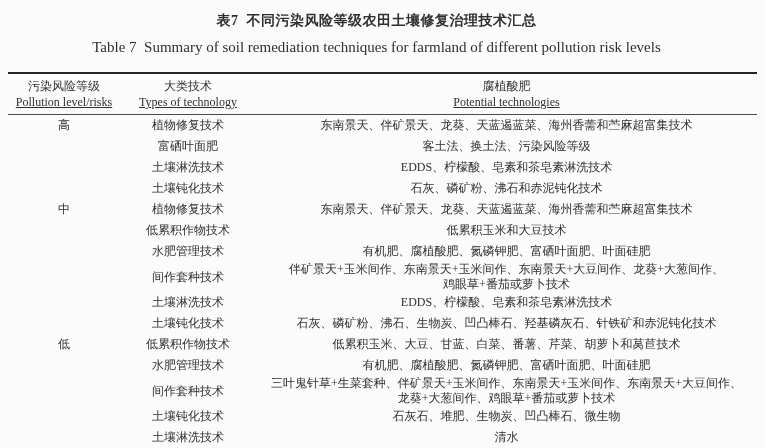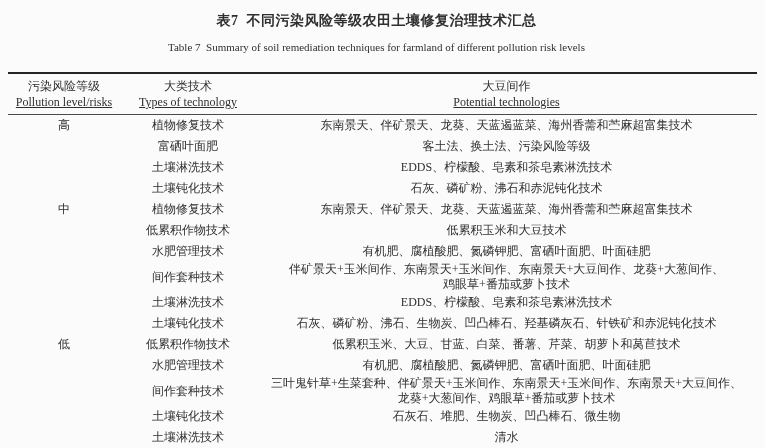--- a/index.html
+++ b/index.html
@@ -24,21 +24,21 @@
     text-align: center;
     font-size: 14px;
     font-weight: bold;
     letter-spacing: 0.5px;
     line-height: 18px;
     margin: 2px 0 0 0;
     white-space: pre-wrap;
   }
   .title-en {
     text-align: center;
-    font-size: 11px;
+    font-size: 15px;
     line-height: 17px;
     margin: 9px 0 16px 0;
     white-space: pre-wrap;
   }
   table.remediation {
     width: 749px;
     margin-top: 9px;
     border-collapse: collapse;
     table-layout: fixed;
     border-top: 2px solid #242424;
@@ -88,21 +88,21 @@
       <tr>
         <th>
           <span class="hline-zh">污染风险等级</span>
           <span class="hline-en">Pollution level/risks</span>
         </th>
         <th>
           <span class="hline-zh">大类技术</span>
           <span class="hline-en">Types of technology</span>
         </th>
         <th>
-          <span class="hline-zh">大豆间作</span>
+          <span class="hline-zh">腐植酸肥</span>
           <span class="hline-en">Potential technologies</span>
         </th>
       </tr>
     </thead>
     <tbody>
 
     <tr>
           <td class="col-level">高</td>
           <td class="col-type">植物修复技术</td>
           <td class="col-potential">东南景天、伴矿景天、龙葵、天蓝遏蓝菜、海州香薷和苎麻超富集技术</td>

